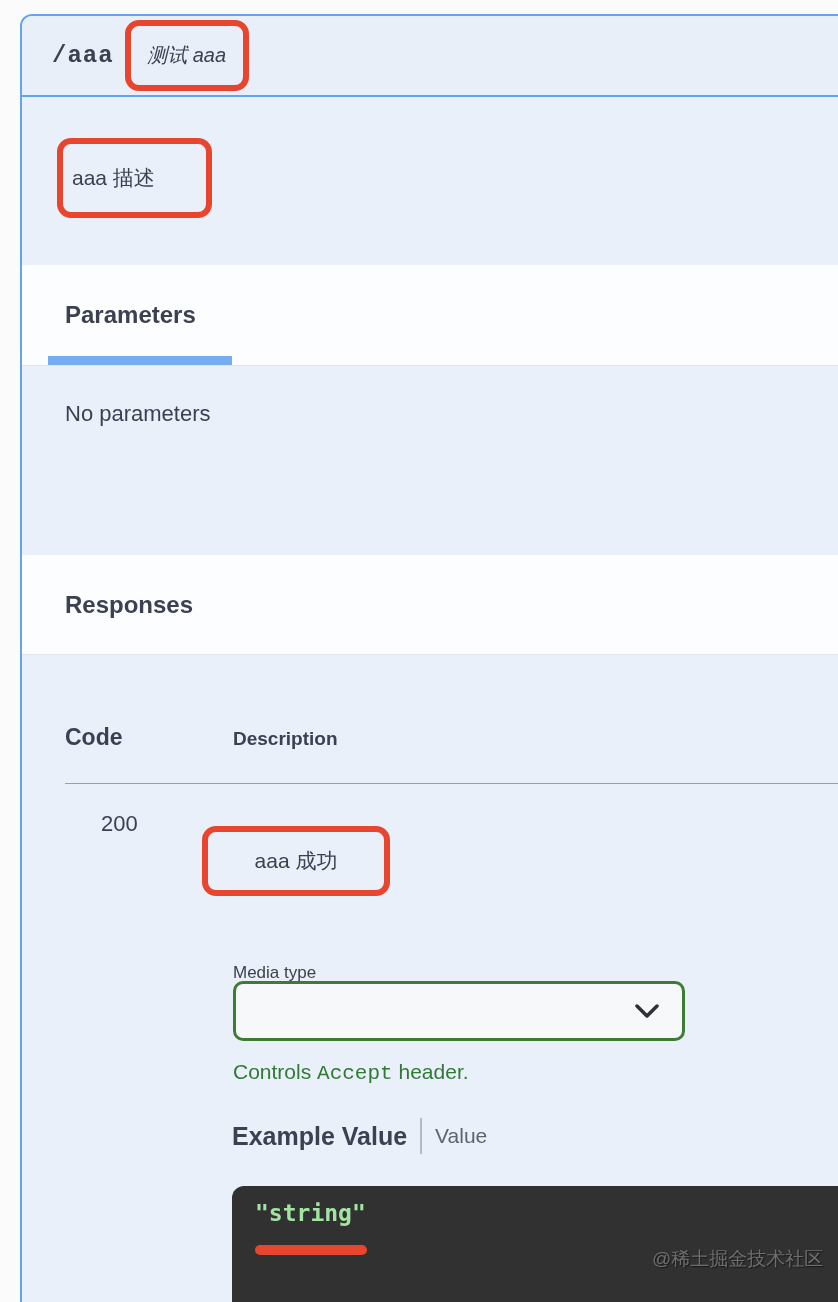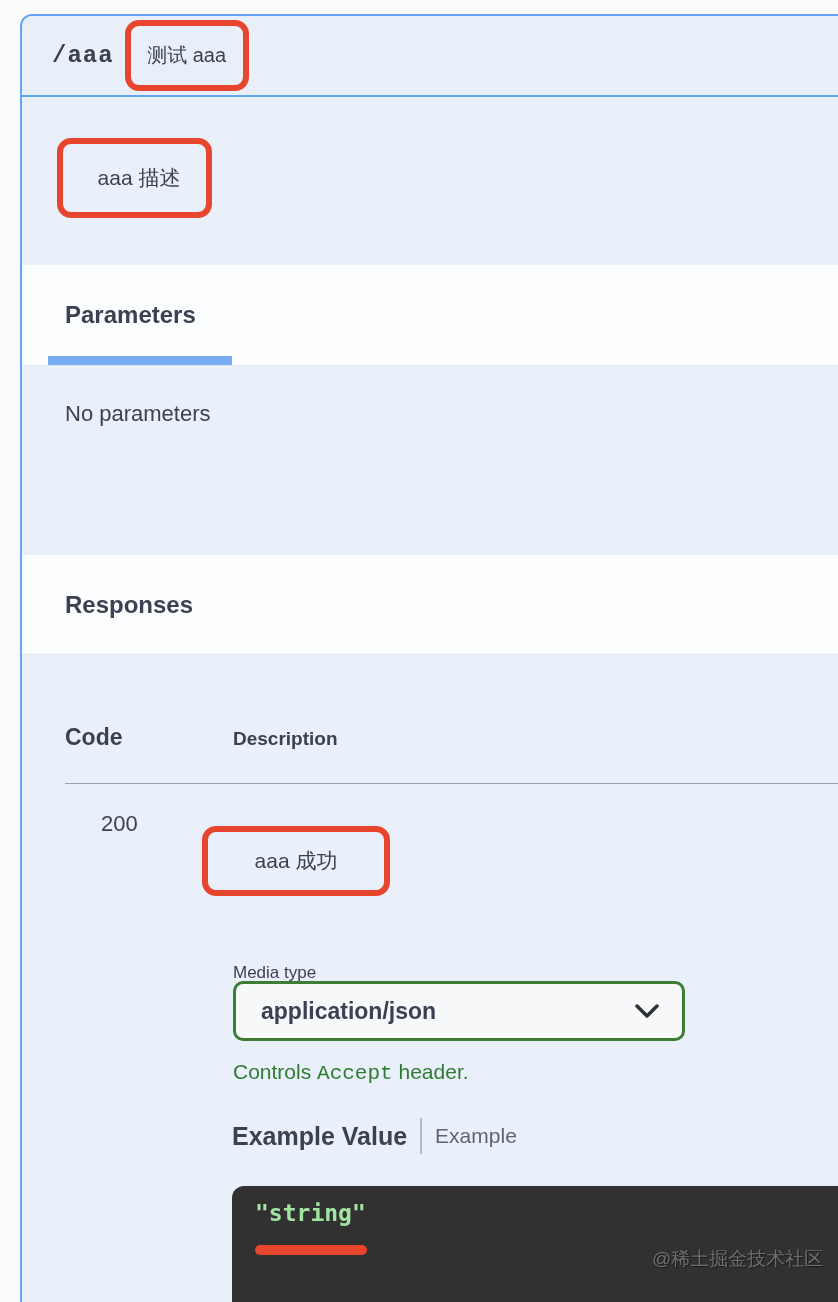--- a/index.html
+++ b/index.html
@@ -54,27 +54,27 @@
     letter-spacing: 1px;
     color: #3b4151;
   }
 
   
   .anno {
     border: 6px solid #e8452e;
     border-radius: 14px;
     display: flex; align-items: center;
     background: transparent;
-    justify-content: center;
   }
   .anno-summary {
     margin-left: 11px;
     width: 124px; height: 71px;
     justify-content: center;
     font-size: 20px;
+    font-style: italic;
   }
   .anno-desc {
     position: absolute;
     left: 35px; top: 41px;
     width: 155px; height: 80px;
     padding-left: 9px;
     font-size: 21px;
   }
   .anno-success {
     position: absolute;
@@ -255,32 +255,31 @@
 
     <div class="code-cell">200</div>
 
     <div class="anno anno-success">
       <span>aaa 成功</span>
     </div>
 
     <div class="media-label">Media type</div>
 
     <div class="media-select">
-      <span class="value">application/json</span>
       <svg width="26" height="17" viewBox="0 0 26 17">
         <path d="M3 3 L13 13 L23 3" stroke="#2d3136" stroke-width="3.5" fill="none" stroke-linecap="round" stroke-linejoin="round"></path>
       </svg>
     </div>
 
     <div class="hint"><span>Controls </span><span class="mono">Accept</span><span> header.</span></div>
 
     <div class="tabs">
       <span class="tab-active">Example Value</span>
       <span class="tab-sep"></span>
-      <span class="tab-inactive">Example</span>
+      <span class="tab-inactive">Value</span>
     </div>
 
     <div class="codeblock">
       <pre class="code-string">"string"</pre>
       <div class="red-underline"></div>
       <div class="watermark">@稀土掘金技术社区</div>
     </div>
 
   </div>
 </div>

